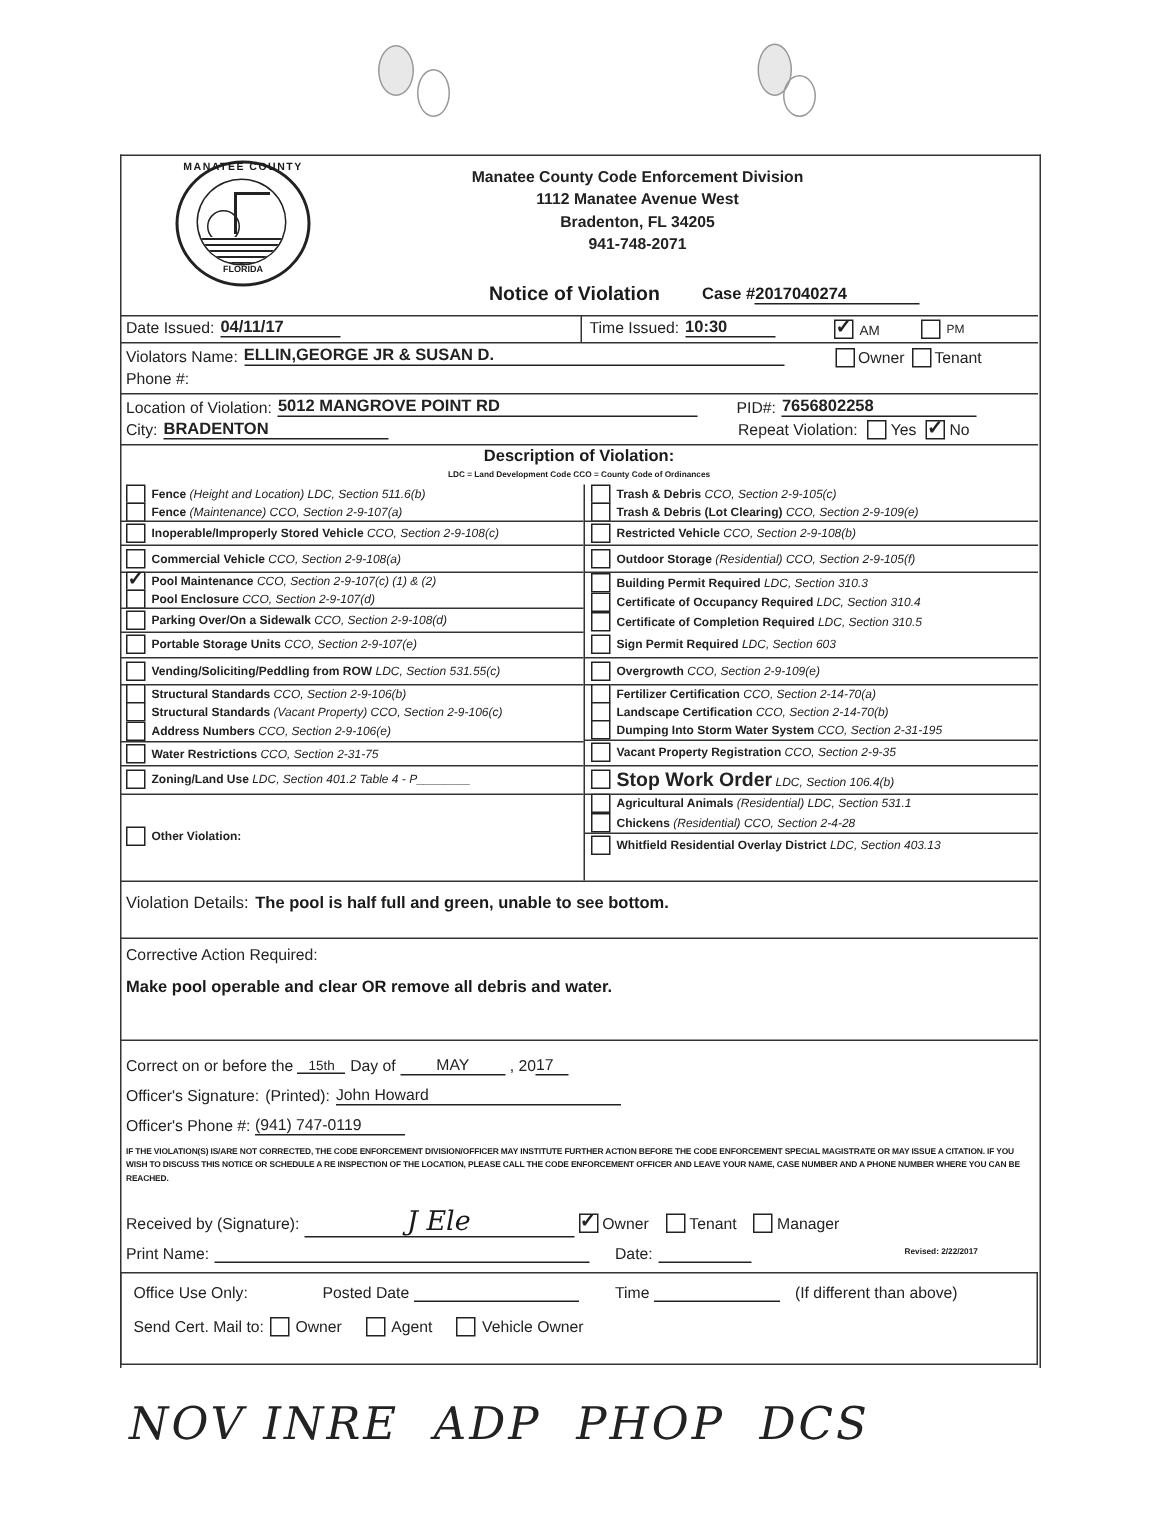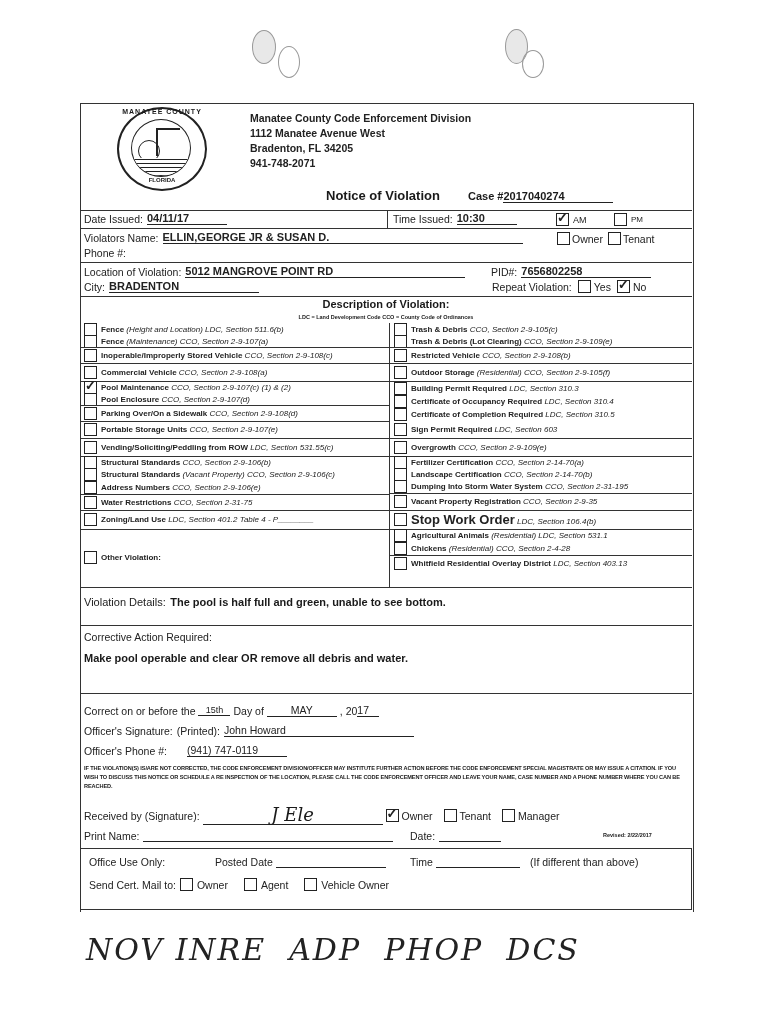--- a/index.html
+++ b/index.html
@@ -9,21 +9,21 @@
   .hole { position:absolute; border:1.5px solid #999; border-radius:50%; }
   .hole.f { background:#e8e8e8; }
   .form { position:absolute; left:80px; top:103px; width:612px; height:808px; border-left:1.5px solid #333; border-right:1.5px solid #333; border-top:1.5px solid #333; }
   .seal { position:absolute; left:117px; top:107px; width:86px; height:80px; border:2px solid #222; border-radius:50%; }
   .seal .inner { position:absolute; left:12px; top:10px; width:58px; height:56px; border:1.5px solid #222; border-radius:50%; overflow:hidden; }
   .seal .sun { position:absolute; left:6px; top:20px; width:20px; height:20px; border-radius:50%; border:1.5px solid #222; }
   .seal .ship { position:absolute; left:24px; top:8px; width:22px; height:26px; border-left:2px solid #222; border-top:2px solid #222; }
   .seal .water { position:absolute; left:0; top:38px; width:58px; height:18px; background:repeating-linear-gradient(0deg,#222 0 1.5px,#fff 1.5px 4px); }
   .seal .txt-top { position:absolute; left:0; top:-1px; width:86px; text-align:center; font-size:7px; font-weight:bold; letter-spacing:1px; }
   .seal .txt-bot { position:absolute; left:0; top:68px; width:86px; text-align:center; font-size:6px; font-weight:bold; }
-  .hdr { position:absolute; left:250px; width:350px; font-size:10.5px; font-weight:bold; color:#222; }
+  .hdr { position:absolute; left:250px; width:350px; text-align:center; font-size:10.5px; font-weight:bold; color:#222; }
   .lbl { font-size:10.5px; font-weight:normal; color:#222; }
   .val { font-size:11px; font-weight:bold; color:#222; text-decoration:underline; }
   .box { display:inline-block; width:11px; height:11px; border:1.5px solid #222; vertical-align:middle; position:relative; background:#fff; }
   .box.chk::after { content:"✓"; position:absolute; left:0px; top:-4px; font-size:13px; font-weight:bold; color:#222; }
   .hline { position:absolute; height:0; border-top:1.5px solid #333; }
   .vline { position:absolute; width:0; border-left:1.5px solid #333; }
   .row { position:absolute; display:flex; align-items:center; gap:4px; white-space:nowrap; }
   .item { font-size:8px; font-weight:bold; color:#222; }
   .item i { font-weight:normal; }
   .sm { font-size:5.5px; font-weight:bold; }
@@ -291,21 +291,21 @@
   <span class="lbl">Day of</span>
   <span class="lbl under" style="width:70px;text-align:center;font-weight:normal;">MAY</span>
   <span class="lbl">, 20</span>
     <span class="lbl under" style="width:22px;margin-left:-3px;">17</span>
 </div>
 <div class="row" style="left:84px;top:724px;gap:4px;">
   <span class="lbl">Officer's Signature:</span>
   <span class="lbl">(Printed):</span>
   <span class="lbl under" style="width:190px;">John Howard</span>
 </div>
-<div class="row" style="left:84px;top:744px;gap:20px;">
+<div class="row" style="left:84px;top:744px;gap:3px;">
   <span class="lbl">Officer's Phone #:</span>
   <span class="lbl under" style="width:100px;">(941) 747-0119</span>
 </div>
 
 <div class="abs disclaimer" style="left:84px;top:764px;width:600px;">IF THE VIOLATION(S) IS/ARE NOT CORRECTED, THE CODE ENFORCEMENT DIVISION/OFFICER MAY INSTITUTE FURTHER ACTION BEFORE THE CODE ENFORCEMENT SPECIAL MAGISTRATE OR MAY ISSUE A CITATION. IF YOU WISH TO DISCUSS THIS NOTICE OR SCHEDULE A RE INSPECTION OF THE LOCATION, PLEASE CALL THE CODE ENFORCEMENT OFFICER AND LEAVE YOUR NAME, CASE NUMBER AND A PHONE NUMBER WHERE YOU CAN BE REACHED.</div>
 
 <div class="row" style="left:84px;top:806px;gap:3px;">
   <span class="lbl">Received by (Signature):</span>
   <span class="under hw" style="width:180px;font-size:18px;line-height:18px;text-align:center;">J Ele</span>
   <span class="box chk"></span>

